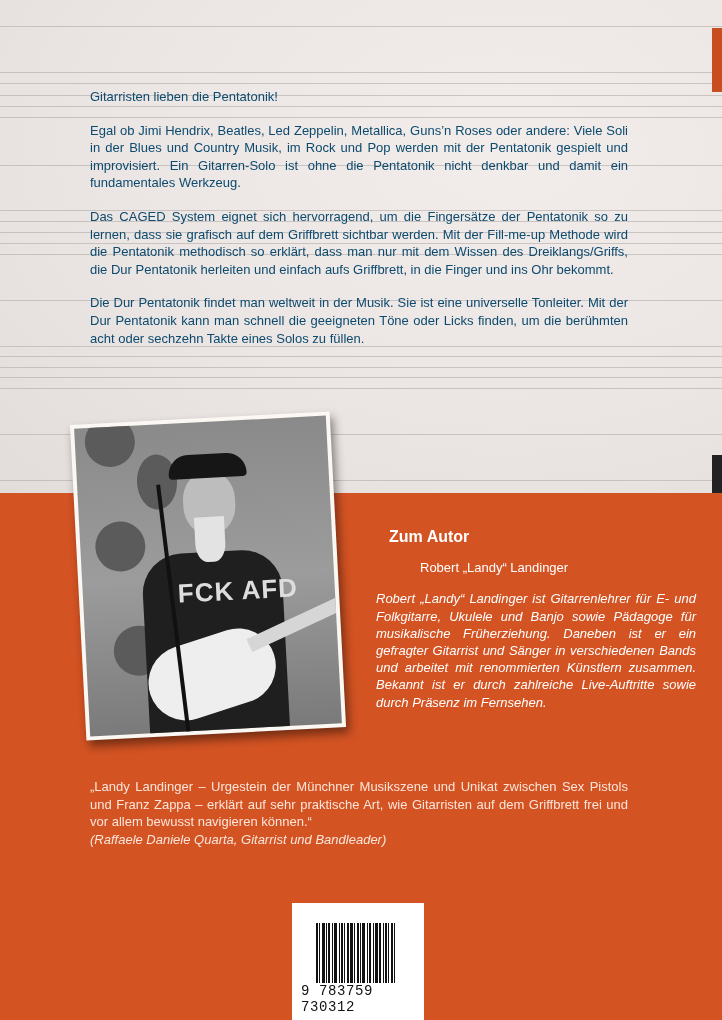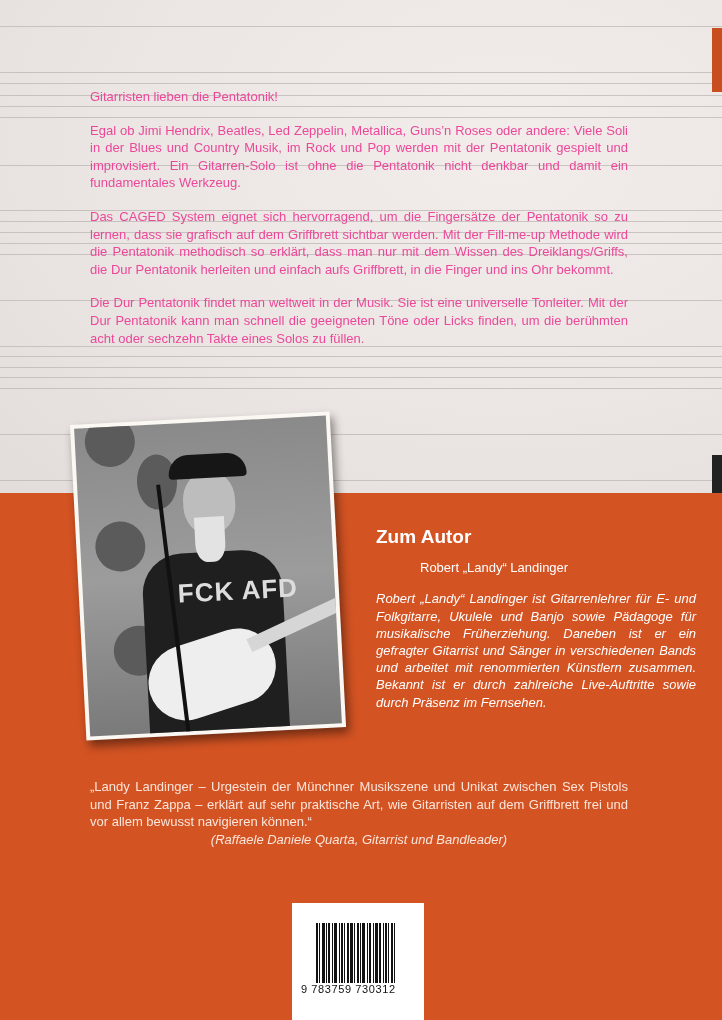--- a/index.html
+++ b/index.html
@@ -3,44 +3,44 @@
 <meta charset="utf-8">
 <style>
   html, body { margin:0; padding:0; }
   body { width:722px; height:1020px; position:relative; overflow:hidden; font-family:"Liberation Sans", sans-serif; }
   .paper { position:absolute; left:0; top:0; width:722px; height:493px;
     background: radial-gradient(ellipse at 70% 30%, #f2ecea 0%, #ebe5e3 55%, #e2dcda 100%); }
   .staff-line { position:absolute; left:0; width:722px; height:1px; background:#b9b3b1; opacity:0.7; }
   .orange { position:absolute; left:0; top:493px; width:722px; height:527px; background:#D35323; }
   .edge-tab { position:absolute; left:712px; width:10px; height:64px; background:#c84e20; }
   .edge-tab.dark { background:#222; }
-  .body-text { position:absolute; left:90px; top:88px; width:538px; font-size:13px; line-height:17.6px; color:#ec4899; text-align:justify; }
+  .body-text { position:absolute; left:90px; top:88px; width:538px; font-size:13px; line-height:17.6px; color:#0c4a6e; text-align:justify; }
   .body-text p { margin:0 0 16px 0; }
   .photo { position:absolute; left:78px; top:418px; width:252px; height:308px; background:#fbf7f2; padding:4px;
     transform:rotate(-3deg); box-shadow:3px 6px 10px rgba(0,0,0,0.45); }
   .photo-inner { width:100%; height:100%; background:linear-gradient(180deg,#8a8a8a 0%,#9c9c9c 50%,#7a7a7a 100%); position:relative; overflow:hidden; }
   .dot { position:absolute; border-radius:50%; background:#5b5b5b; }
   .figure-body { position:absolute; left:60px; top:130px; width:140px; height:180px; background:#1f1f1f; border-radius:40px 40px 0 0; }
   .figure-head { position:absolute; left:105px; top:50px; width:52px; height:62px; background:#bdbdbd; border-radius:45%; }
   .hat { position:absolute; left:92px; top:32px; width:78px; height:24px; background:#161616; border-radius:30px 30px 6px 6px; }
   .beard { position:absolute; left:115px; top:95px; width:30px; height:45px; background:#e3e3e3; border-radius:0 0 40% 40%; }
   .guitar { position:absolute; left:60px; top:215px; width:130px; height:75px; background:#eeeeee; border-radius:40px; transform:rotate(-15deg); }
   .neck { position:absolute; left:160px; top:200px; width:100px; height:14px; background:#d6d6d6; transform:rotate(-22deg); }
   .mic-stand { position:absolute; left:88px; top:60px; width:4px; height:260px; background:#111; transform:rotate(-4deg); }
   .shirt-text { position:absolute; left:95px; top:155px; color:#ddd; font-weight:bold; font-size:26px; letter-spacing:1px; }
   .author { position:absolute; left:376px; top:528px; width:320px; color:#fff; font-size:13px; line-height:17.2px; }
-  .author h3 { margin:0 0 14px 0; font-size:19px; font-weight:bold; }
+  .author h3 { margin:0 0 14px 13px; font-size:16px; font-weight:bold; }
   .author .line { display:block;margin-left:44px; }
   .author p { margin:14px 0 0 0; text-align:justify;font-style:italic; }
   .quote { position:absolute; left:90px; top:778px; width:538px; color:#fbe5da; font-size:13px; line-height:17.6px; text-align:justify; }
-  .quote .cite { font-style:italic; display:block; text-align:center; }
+  .quote .cite { font-style:italic; display:block; text-align:left; }
   .barcode-box { position:absolute; left:292px; top:903px; width:132px; height:117px; background:#fff; }
   .bars { position:absolute; left:24px; top:20px; width:88px; height:62px; display:flex; align-items:stretch; }
   .bars span { display:block; height:100%; background:#111; }
-  .isbn { position:absolute; left:8px; top:80px; font-size:11px; letter-spacing:0.6px; color:#111; font-family:Liberation Sans, sans-serif; background:#fff; padding:0 1px; }
+  .isbn { position:absolute; left:8px; top:80px; font-size:14px; letter-spacing:0.6px; color:#111; font-family:Liberation Mono, monospace; background:#fff; padding:0 1px; }
 </style>
 </head>
 <body>
 
 <div class="paper">
   <div class="staff-line" style="top:26px"></div>
   <div class="staff-line" style="top:72px"></div>
   <div class="staff-line" style="top:83px"></div>
   <div class="staff-line" style="top:95px"></div>
   <div class="staff-line" style="top:106px"></div>

